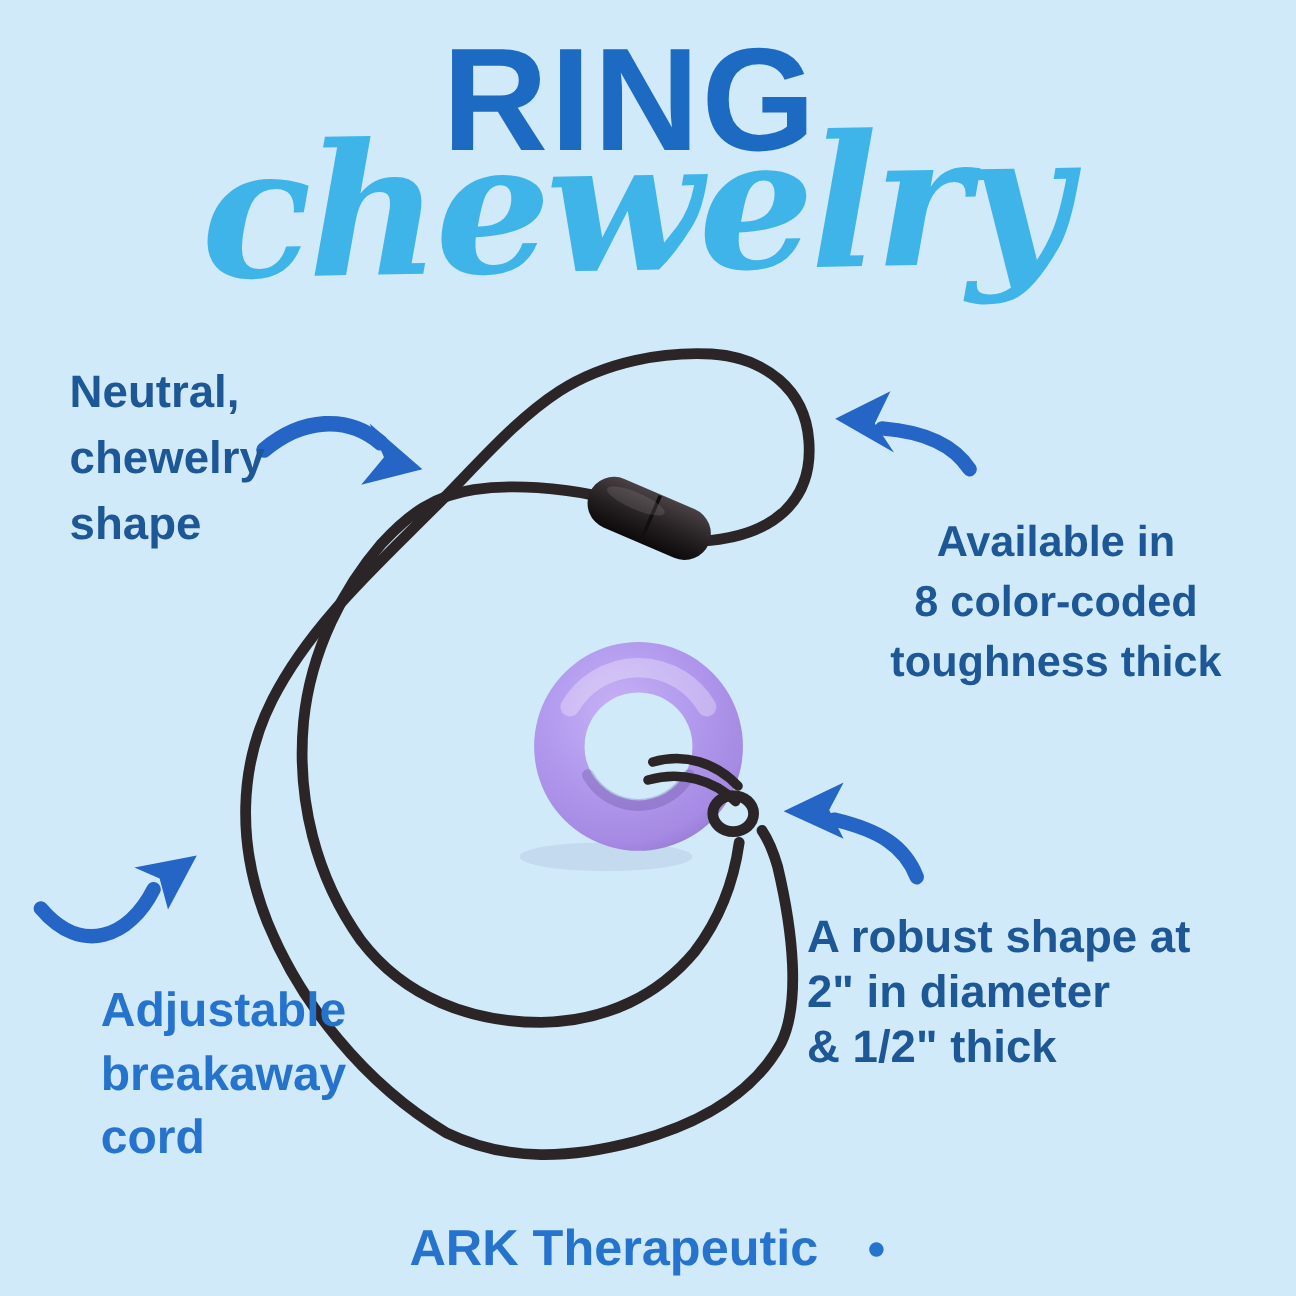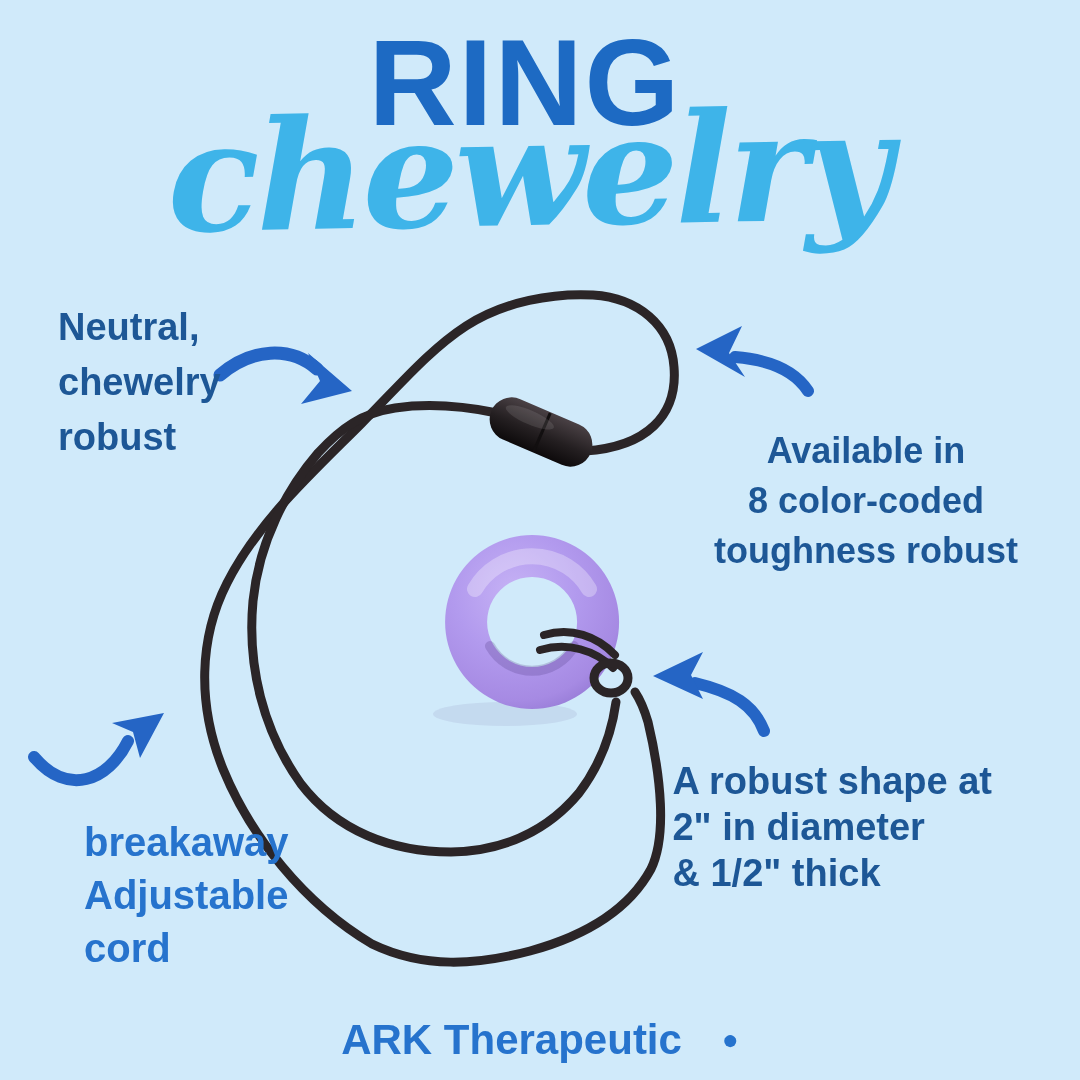--- a/index.html
+++ b/index.html
@@ -131,32 +131,32 @@
     </g>
     <g>
       <path class="arrow-tail" stroke-width="12" d="M 695 683 C 733 692, 754 705, 764 731"></path>
       <path class="arrow-head" d="M 653 676 L 703 652 L 691 675 L 703 699 Z"></path>
     </g>
   </svg>
 
   <div class="ann ann-tl">
     <div>Neutral,</div>
     <div>chewelry</div>
-    <div>robust</div>
+    <div>shape</div>
   </div>
 
   <div class="ann ann-tr">
     <div>Available in</div>
     <div>8 color-coded</div>
-    <div>toughness robust</div>
+    <div>toughness thick</div>
   </div>
 
   <div class="ann ann-bl">
+    <div>Adjustable</div>
     <div>breakaway</div>
-    <div>Adjustable</div>
     <div>cord</div>
   </div>
 
   <div class="ann ann-br">
     <div>A robust shape at</div>
     <div>2" in diameter</div>
     <div>&amp; 1/2" thick</div>
   </div>
 
   <div class="footer">

